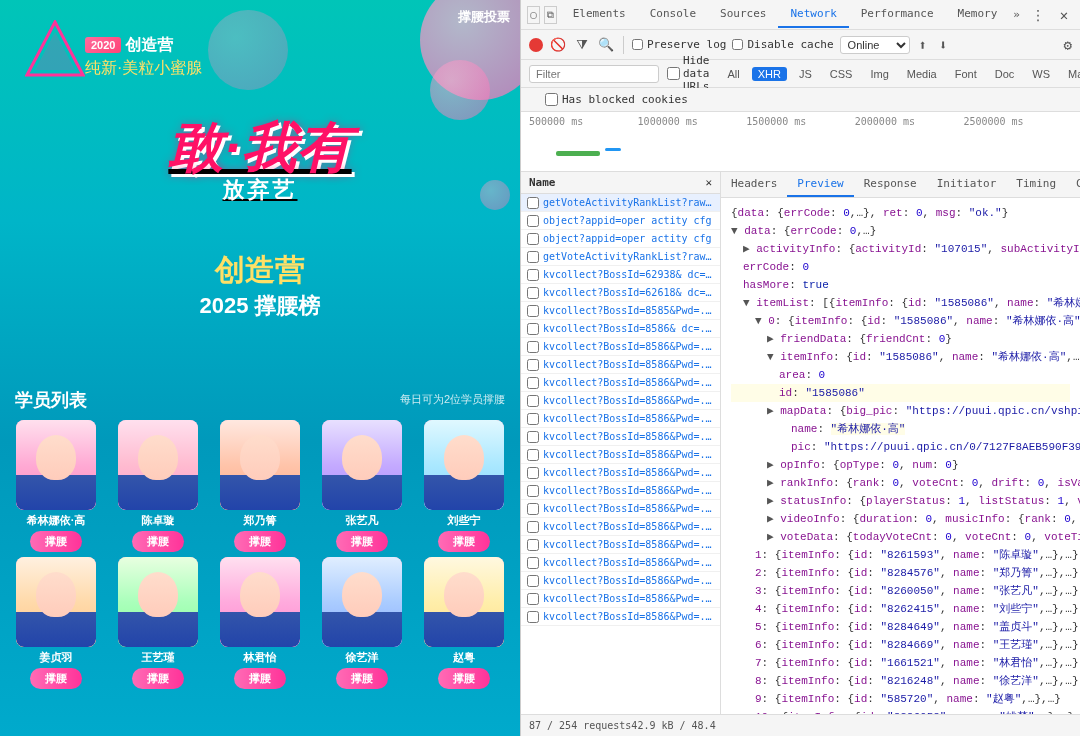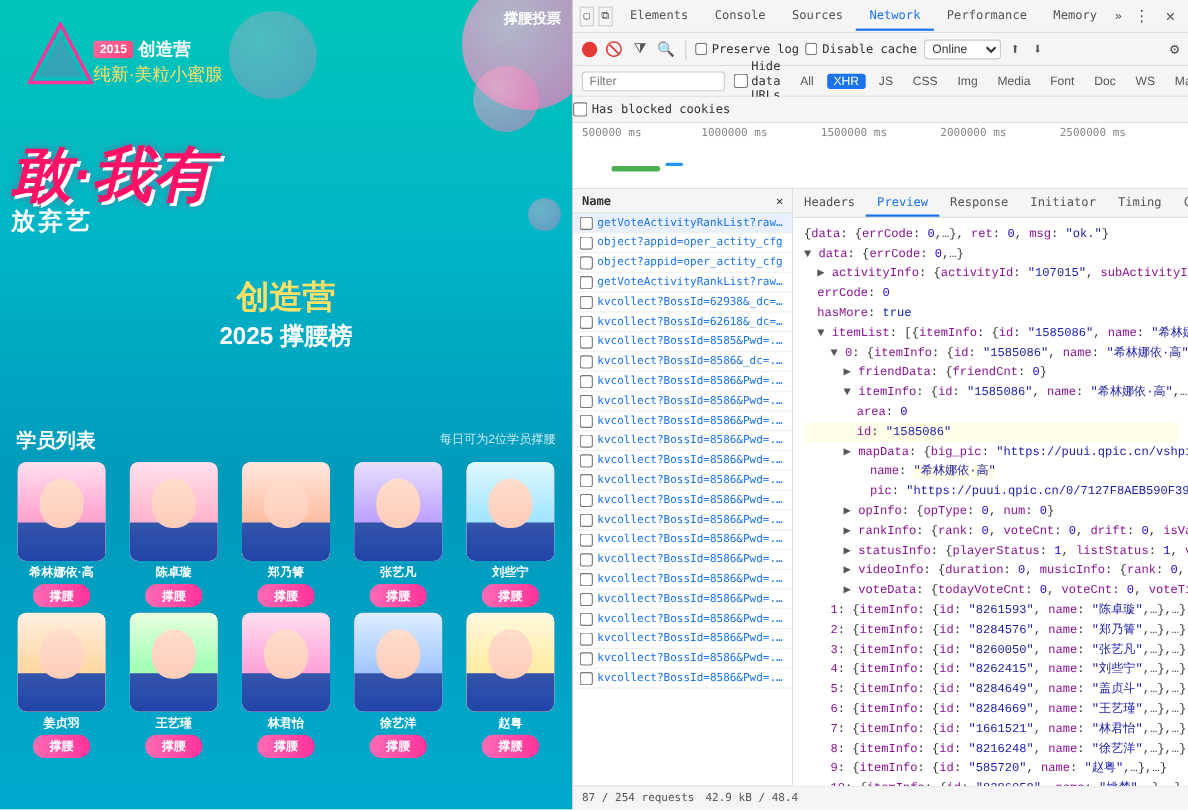--- a/index.html
+++ b/index.html
@@ -35,21 +35,23 @@
       font-size: 11px;
       font-weight: bold;
       padding: 2px 6px;
       border-radius: 3px;
       display: inline-block;
       margin-bottom: 2px;
     }
 
     .hero-text {
       position: absolute;
-      top: 131px; left: 10px; right: 10px;
+      top: 120px; left: 10px; right: 10px;
+      text-align: center;
+      text-decoration: underline;
     }
 
     .banner-2020 {
       position: absolute;
       top: 250px; left: 10px; right: 10px;
       text-align: center;
     }
 
     .vip-bar {
       position: absolute;
@@ -330,21 +332,21 @@
 
     .type-btn.xhr-active {
       background: #1a73e8;
       color: white;
     }
 
     
     .cookies-bar {
       background: #f5f5f5;
       border-bottom: 1px solid #ddd;
-      padding: 4px 0;
+      padding: 4px 24px;
       height: 24px;
       display: flex;
       align-items: center;
       flex-shrink: 0;
     }
 
     .cookies-cb {
       display: flex; align-items: center; gap: 4px;
       font-size: 11px; color: #333;
     }
@@ -495,21 +497,21 @@
     .status-bar {
       height: 22px;
       background: #f5f5f5;
       border-top: 1px solid #ddd;
       display: flex;
       align-items: center;
       padding: 0 8px;
       font-size: 10px;
       color: #555;
       flex-shrink: 0;
-      gap: 10px;
+      gap: 0;
     }
 
     
     .pink-ball {
       position: absolute;
       border-radius: 50%;
       background: radial-gradient(circle at 35% 35%, #ffb3d1, #ff69b4);
     }
 
     
@@ -553,21 +555,21 @@
   </div>
 
   <div class="logo-area">
 
     <svg width="60" height="60" style="position:absolute;top:-10px;left:5px;">
       <polygon points="30,2 58,55 2,55" fill="none" stroke="#ff3399" stroke-width="3"></polygon>
       <polygon points="30,12 50,50 10,50" fill="rgba(255,51,153,0.2)"></polygon>
     </svg>
     <div style="margin-left:65px;margin-top:5px;">
       <div style="display:flex;align-items:center;gap:4px;margin-bottom:2px;">
-        <span class="logo-2020">2015</span>
+        <span class="logo-2020">2020</span>
         <span style="color:white;font-size:16px;font-weight:900;">创造营</span>
       </div>
       <div style="color:#ffe066;font-size:16px;">纯新·美粒小蜜腺</div>
     </div>
   </div>
 
   <div class="hero-text">
     <div style="color:#ff1166;font-size:55px;font-weight:900;font-style:italic;text-shadow:3px 3px 0 #fff,1px 1px 8px rgba(255,0,100,0.5);line-height:1;">敢·我有</div>
     <div style="color:white;font-size:22px;font-weight:900;letter-spacing:3px;">放弃艺</div>
   </div>

